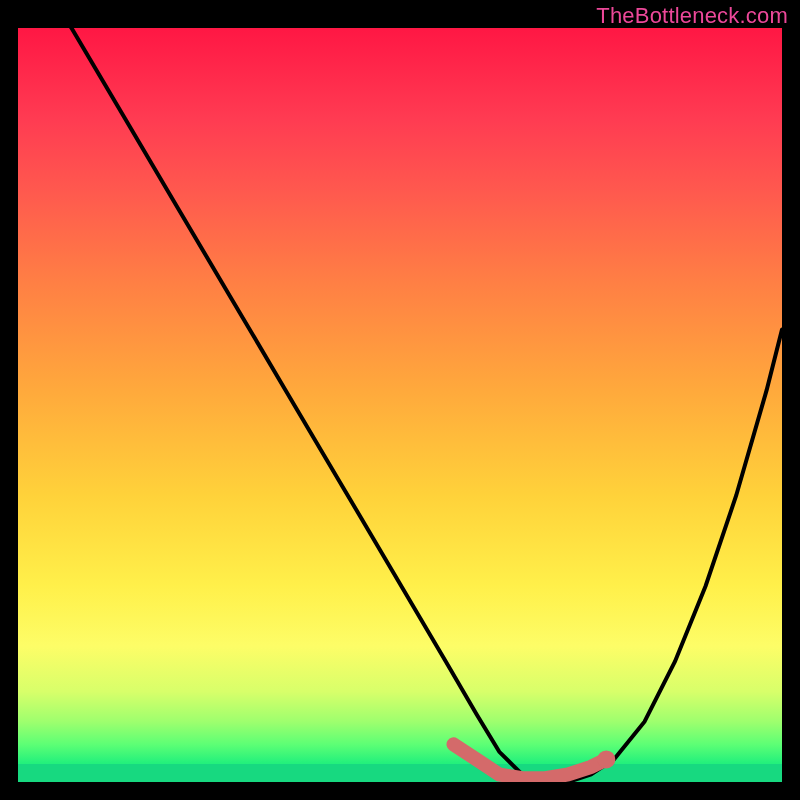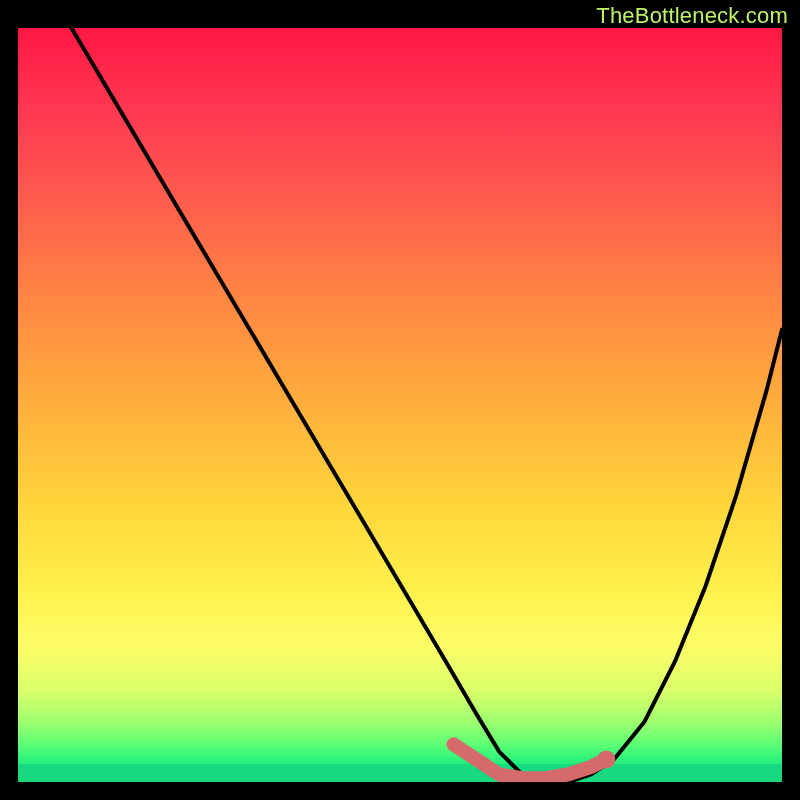--- a/index.html
+++ b/index.html
@@ -54,21 +54,21 @@
     position: absolute;
     left: 0;
     top: 0;
     width: 100%;
     height: 100%;
   }
   .watermark {
     position: absolute;
     top: 3px;
     right: 12px;
-    color: #bef264;
+    color: #ec4899;
     font-size: 22px;
     font-weight: 500;
     letter-spacing: 0.2px;
   }
 </style>
 </head>
 <body>
 
 <div class="frame">
   <div class="gradient"></div>

